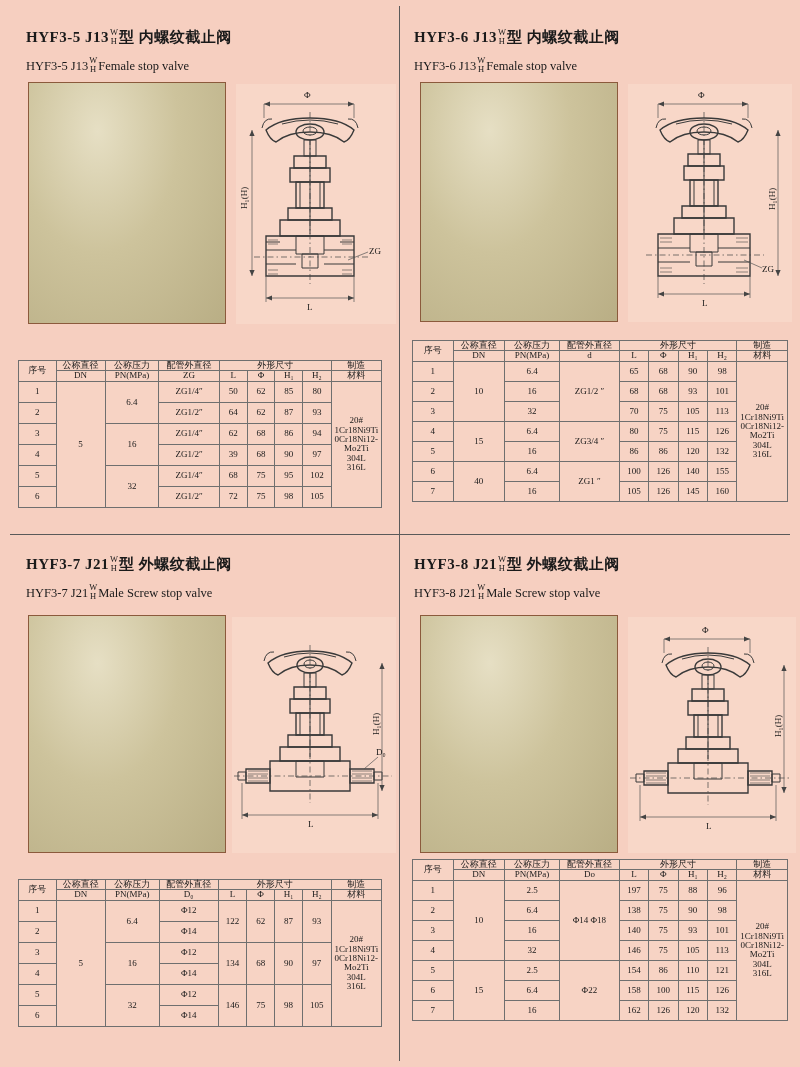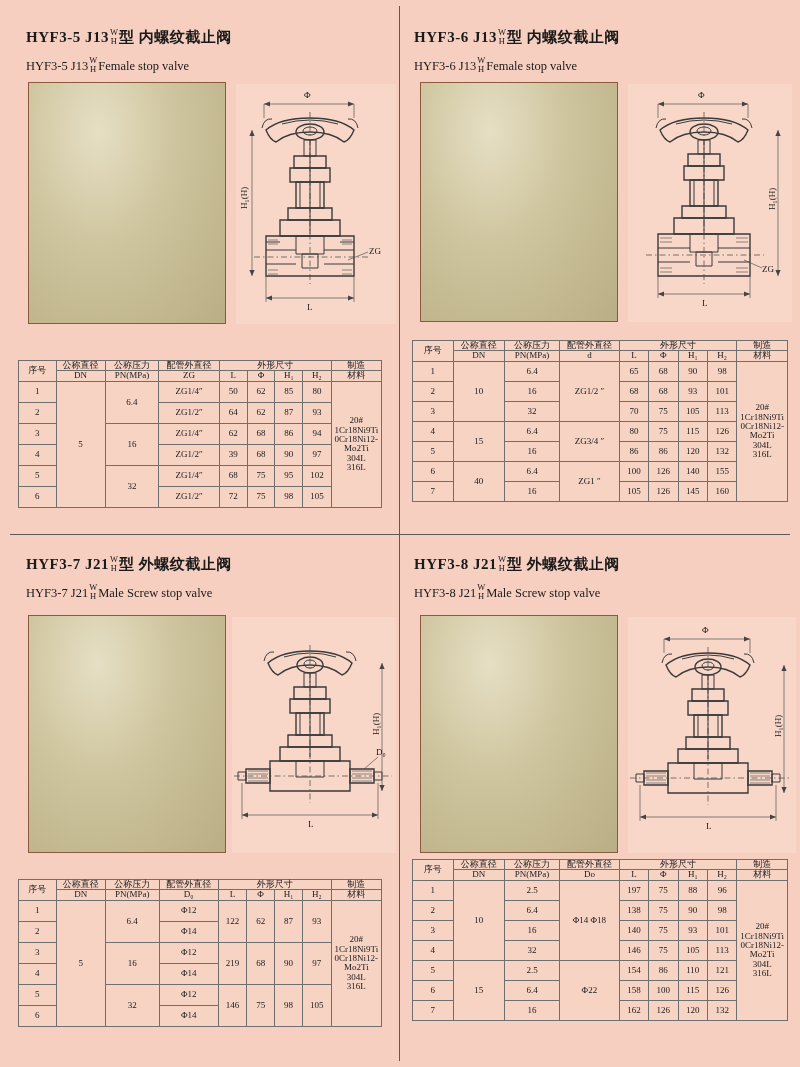--- a/index.html
+++ b/index.html
@@ -579,21 +579,21 @@
         </td>
       </tr>
       <tr>
         <td style="height:20px">2</td>
         <td>Φ14</td>
       </tr>
       <tr>
         <td style="height:20px">3</td>
         <td rowspan="2">16</td>
         <td>Φ12</td>
-        <td rowspan="2">219</td>
+        <td rowspan="2">134</td>
         <td rowspan="2">68</td>
         <td rowspan="2">90</td>
         <td rowspan="2">97</td>
       </tr>
       <tr>
         <td style="height:20px">4</td>
         <td>Φ14</td>
       </tr>
       <tr>
         <td style="height:20px">5</td>

